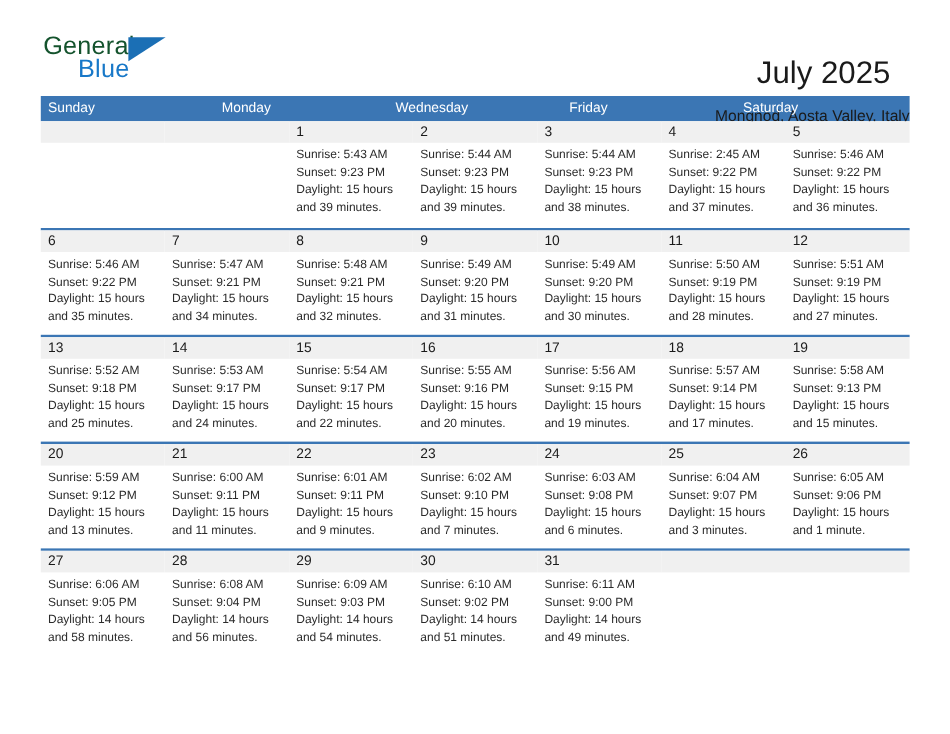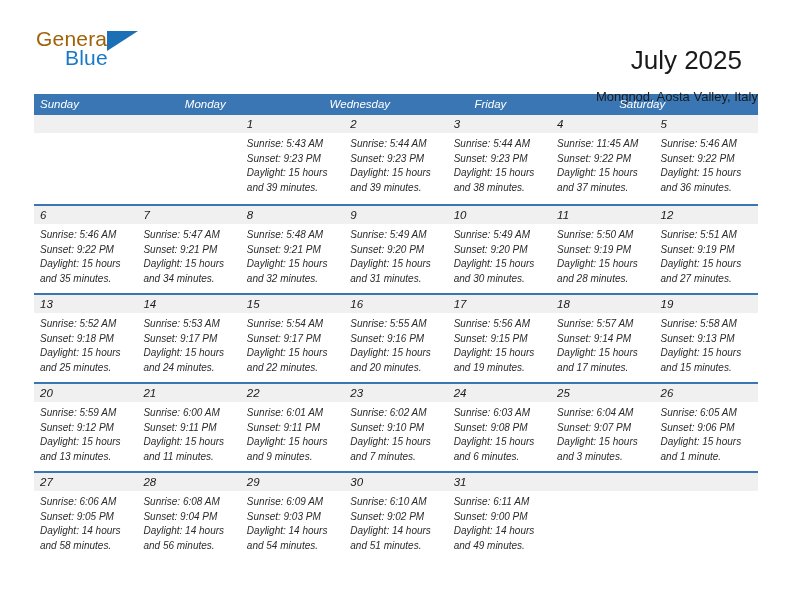--- a/index.html
+++ b/index.html
@@ -36,21 +36,21 @@
     width: 120px;
     height: 52px;
     margin-left: 2px;
   }
   .logo-general {
     position: absolute;
     left: 0;
     top: 0;
     font-size: 21px;
     letter-spacing: 0.2px;
-    color: #a16207;
+    color: #14532d;
     line-height: 1;
   }
   .logo-blue {
     position: absolute;
     left: 29px;
     top: 19px;
     font-size: 21px;
     letter-spacing: 0.2px;
     color: #1878c8;
     line-height: 1;
@@ -78,23 +78,22 @@
   }
   .cal-subtitle {
     font-size: 13px;
     color: #1a1a1a;
     margin-top: 11px;
     line-height: 1.1;
   }
 
   
   .calendar {
-    margin-top: 24px;
+    margin-top: 10px;
     width: 724px;
-    font-style: italic;
   }
   .weekhead {
     display: flex;
     background: #3b76b4;
     height: 21px;
   }
   .weekhead .wh {
     flex: 1 1 0;
     color: #ffffff;
     font-size: 11.5px;
@@ -209,21 +208,21 @@
             <div class="dayinfo">
               <div>Sunrise: 5:44 AM</div>
               <div>Sunset: 9:23 PM</div>
               <div>Daylight: 15 hours</div>
               <div>and 38 minutes.</div>
             </div>
           </div>
           <div class="daycell">
             <div class="daynum">4</div>
             <div class="dayinfo">
-              <div>Sunrise: 11:45 AM</div>
+              <div>Sunrise: 2:45 AM</div>
               <div>Sunset: 9:22 PM</div>
               <div>Daylight: 15 hours</div>
               <div>and 37 minutes.</div>
             </div>
           </div>
           <div class="daycell">
             <div class="daynum">5</div>
             <div class="dayinfo">
               <div>Sunrise: 5:46 AM</div>
               <div>Sunset: 9:22 PM</div>

